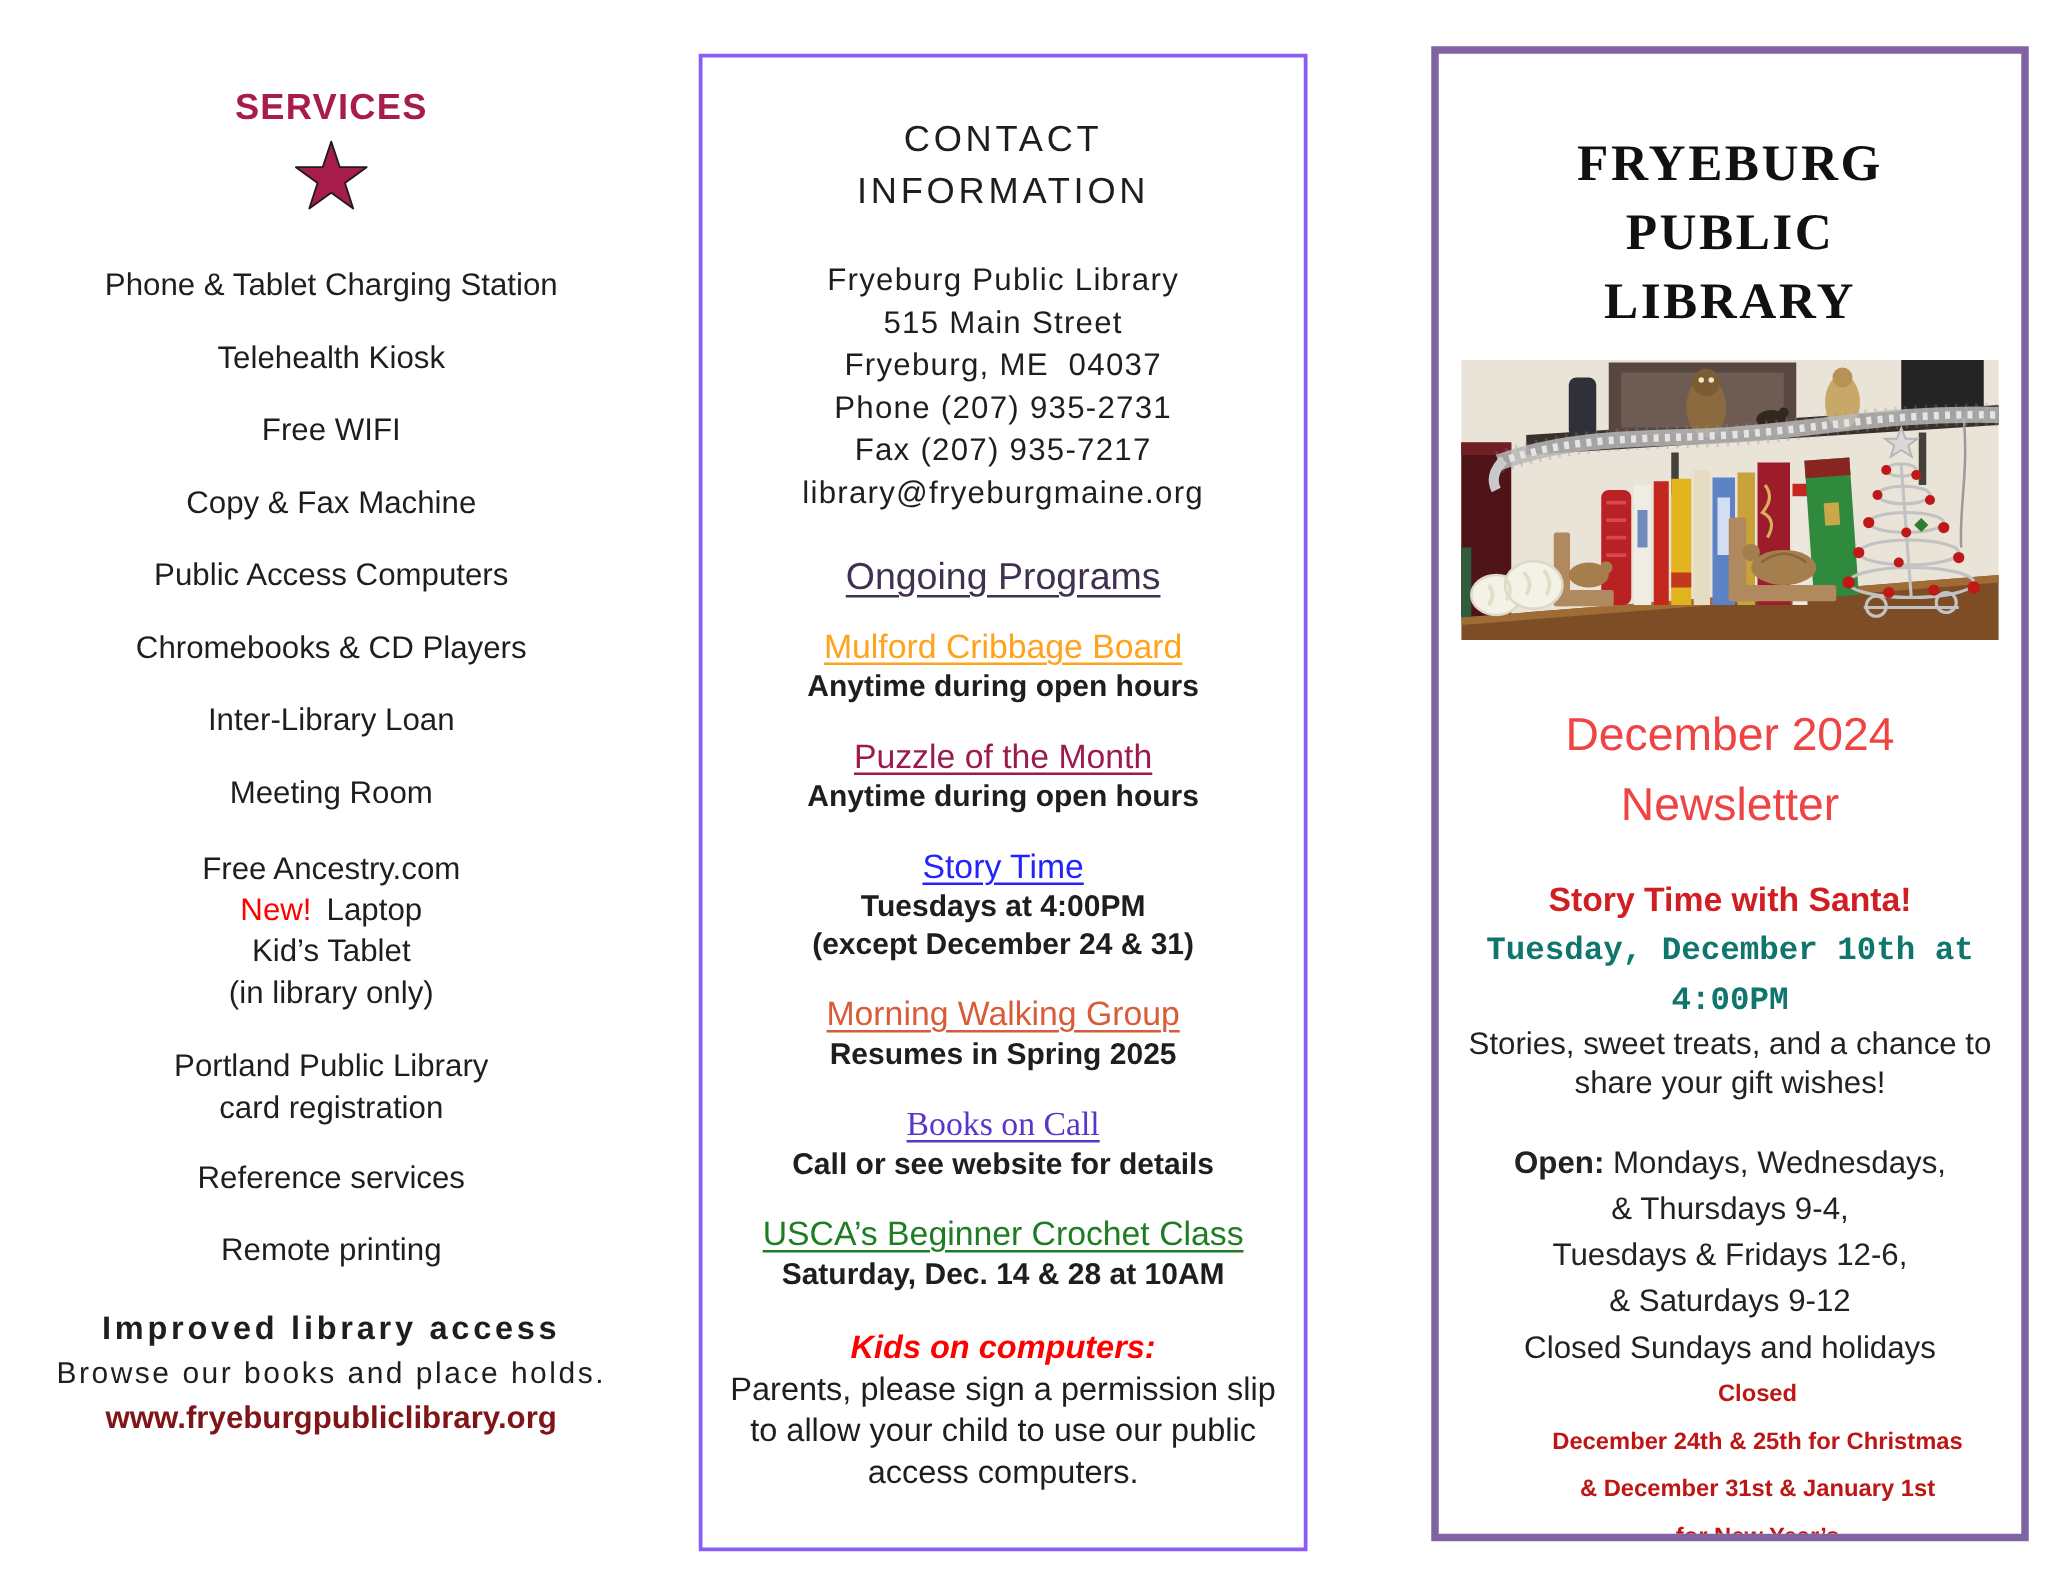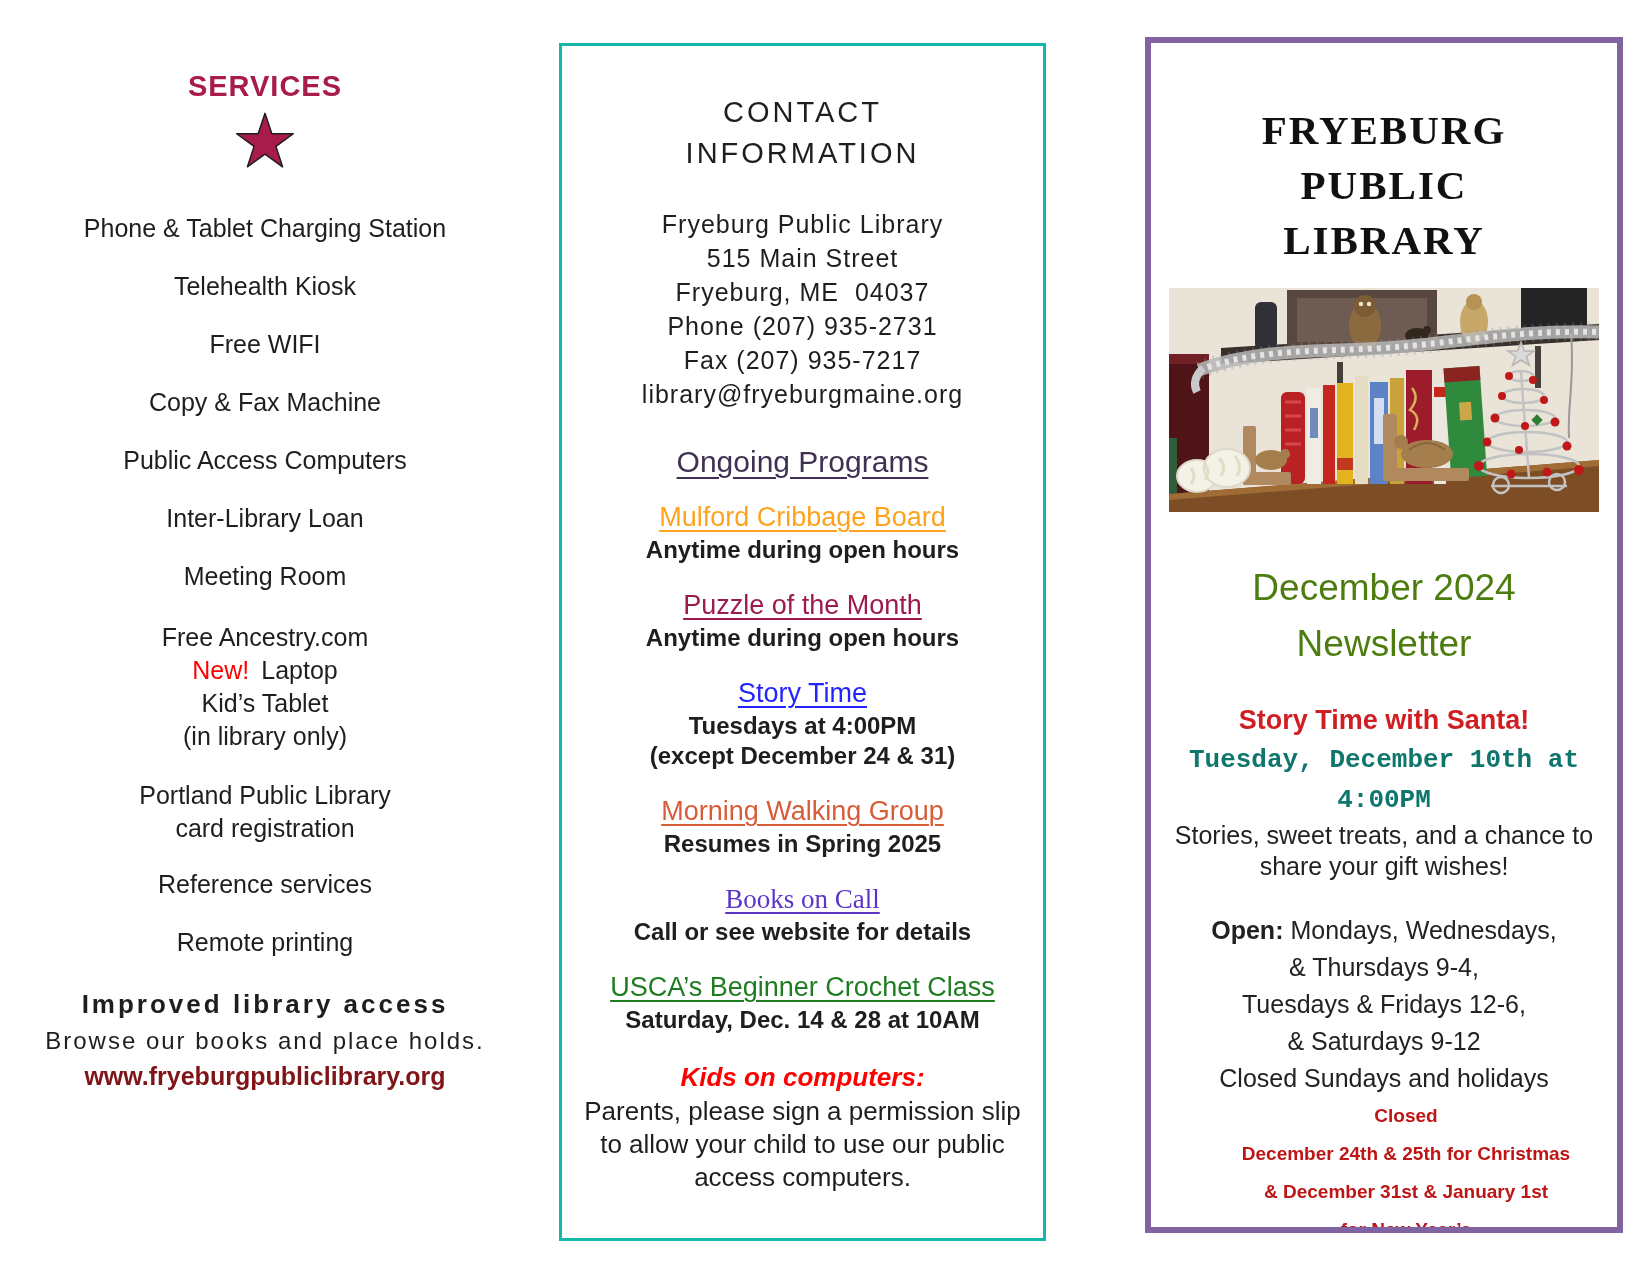--- a/index.html
+++ b/index.html
@@ -15,21 +15,21 @@
   .svc-first{margin-top:46px;}
   .svc-group{margin:0 0 26px;font-size:25px;line-height:33px;}
   .new-flag{font-weight:400;margin-right:12px;}
   .access{margin-top:34px;}
   .access-title{font-size:26px;font-weight:700;letter-spacing:3px;}
   .access-sub{font-size:24px;letter-spacing:2px;margin-top:7px;}
   .access-web{font-size:25px;font-weight:700;margin-top:7px;}
 
   
   .col-mid{position:absolute;left:559px;top:43px;width:487px;height:1198px;
-    border:3px solid #14b8a6;box-sizing:border-box;text-align:center;overflow:hidden;background:#fff;}
+    border:3px solid #8b5cf6;box-sizing:border-box;text-align:center;overflow:hidden;background:#fff;}
   .contact-h{margin:46px 0 0;font-size:29px;font-weight:400;line-height:41px;letter-spacing:3px;}
   .addr{margin-top:33px;font-size:25px;line-height:34px;letter-spacing:1px;}
   .ongoing{margin:34px 0 0;font-size:30px;font-weight:400;text-decoration:underline;
     text-underline-offset:5px;text-decoration-thickness:2px;}
   .programs{margin-top:20px;}
   .prog{margin-bottom:22px;}
   .prog-name{font-size:27px;line-height:36px;text-decoration:underline;
     text-underline-offset:4px;text-decoration-thickness:2px;}
   .prog-detail{font-size:24px;line-height:30px;font-weight:700;}
   .kids{margin-top:24px;}
@@ -63,20 +63,21 @@
       <svg viewBox="0 0 100 100">
         <polygon points="50,4 61.8,39.2 98.8,39.2 68.9,61 80.3,96.2 50,74.5 19.7,96.2 31.1,61 1.2,39.2 38.2,39.2" fill="currentColor" stroke="#1d1d1d" stroke-width="2.5" stroke-linejoin="round"></polygon>
       </svg>
     </span>
 
     <p class="svc svc-first">Phone &amp; Tablet Charging Station</p>
     <p class="svc">Telehealth Kiosk</p>
     <p class="svc">Free WIFI</p>
     <p class="svc">Copy &amp; Fax Machine</p>
     <p class="svc">Public Access Computers</p>
+    <p class="svc">Chromebooks &amp; CD Players</p>
     <p class="svc">Inter-Library Loan</p>
     <p class="svc">Meeting Room</p>
 
     <div class="svc-group">
       <div>Free Ancestry.com</div>
       <div>
         <span class="new-flag" style="color: rgb(255, 0, 0);">New!</span><span>Laptop</span>
       </div>
       <div>Kid’s Tablet</div>
       <div>(in library only)</div>
@@ -245,21 +246,21 @@
             <circle cx="350" cy="162" r="4"></circle>
           <circle cx="310" cy="178" r="5"></circle>
             <circle cx="410" cy="182" r="5"></circle>
             <circle cx="342" cy="186" r="4.5"></circle>
             <circle cx="378" cy="184" r="4.5"></circle>
         </g>
         <rect x="364" y="128" width="8" height="8" fill="#2e7d32" transform="rotate(45 368 132)"></rect>
       </svg>
     </div>
 
-    <div class="nl-title" style="color: #4d7c0f;">
+    <div class="nl-title" style="color: #ef4444;">
       <div>December 2024</div>
       <div>Newsletter</div>
     </div>
 
     <div class="santa">
       <div class="santa-t" style="color: rgb(208, 30, 35);">Story Time with Santa!</div>
       <div class="santa-d" style="color: #0f766e; font-family: Liberation Mono, monospace;">Tuesday, December 10th at 4:00PM</div>
       <div class="santa-desc">Stories, sweet treats, and a chance to</div>
       <div class="santa-desc">share your gift wishes!</div>
     </div>

